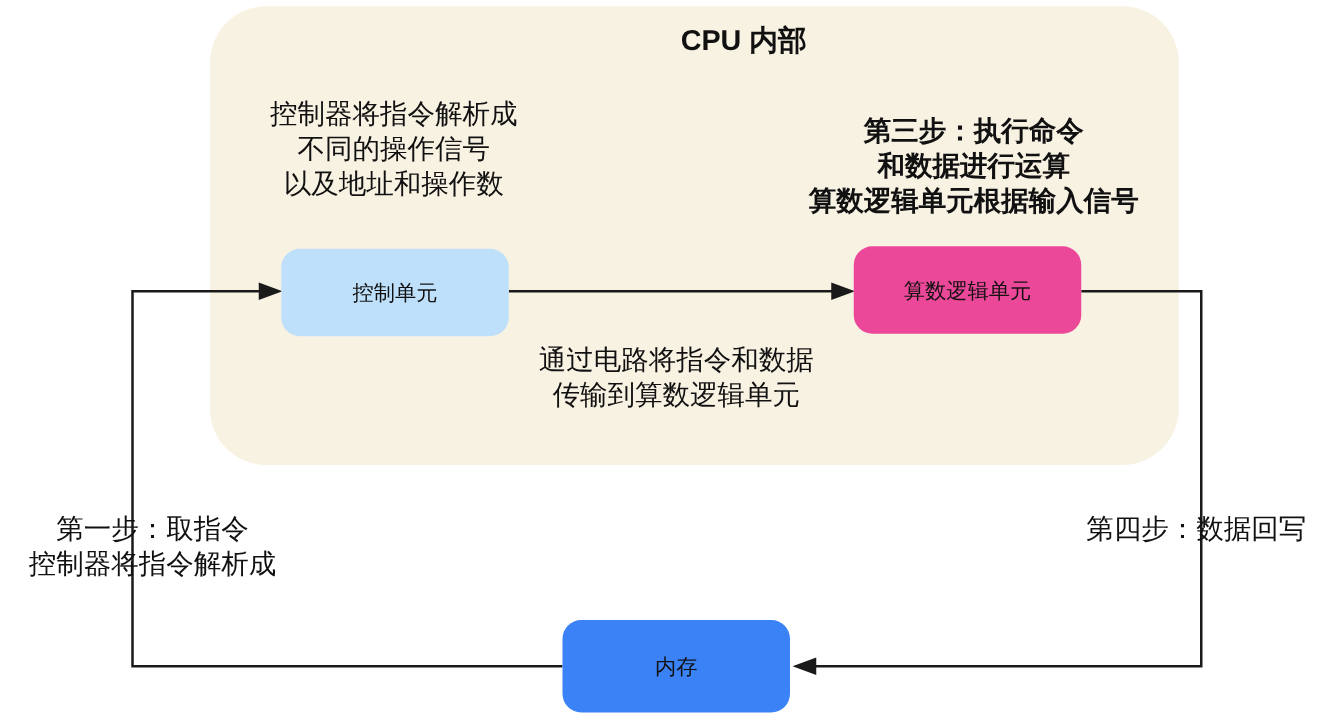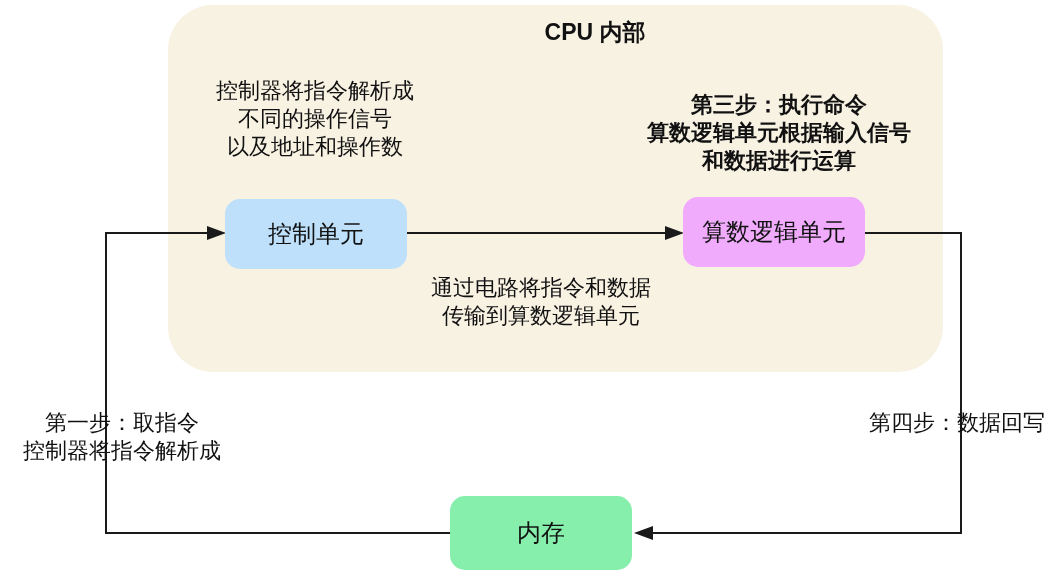--- a/index.html
+++ b/index.html
@@ -49,21 +49,21 @@
   .note-step1 { left: 122px; top: 409px; }
   .note-step4 { left: 957px; top: 409px; }
   .node {
     position: absolute;
     width: 182px;
     height: 70px;
     border-radius: 15px;
     display: flex;
     align-items: center;
     justify-content: center;
-    font-size: 24px;
+    font-size: 17px;
     color: #111111;
   }
   .node-control { left: 225px; top: 199px; background: #BEE0FA; }
   .node-alu     { left: 683px; top: 197px; background: #FBD0D6; }
   .node-memory  { left: 450px; top: 496px; height: 74px; background: #FFC98C; }
   svg.wires {
     position: absolute;
     left: 0;
     top: 0;
     width: 1056px;
@@ -101,43 +101,43 @@
   <div class="diagram-title">CPU 内部</div>
 
   <div class="note note-step2">
     <div>控制器将指令解析成</div>
     <div>不同的操作信号</div>
     <div>以及地址和操作数</div>
   </div>
 
   <div class="note note-step3">
     <div>第三步：执行命令</div>
+    <div>和数据进行运算</div>
     <div>算数逻辑单元根据输入信号</div>
-    <div>和数据进行运算</div>
   </div>
 
   <div class="note note-bus">
     <div>通过电路将指令和数据</div>
     <div>传输到算数逻辑单元</div>
   </div>
 
   <div class="note note-step1">
     <div>第一步：取指令</div>
     <div>控制器将指令解析成</div>
   </div>
 
   <div class="note note-step4">
     <div>第四步：数据回写</div>
   </div>
 
   <div class="node node-control" style="background-color: rgb(190, 224, 250);">
     <span>控制单元</span>
   </div>
 
-  <div class="node node-alu" style="background-color: #f0abfc;">
+  <div class="node node-alu" style="background-color: #ec4899;">
     <span>算数逻辑单元</span>
   </div>
 
-  <div class="node node-memory" style="background-color: #86efac;">
+  <div class="node node-memory" style="background-color: #3b82f6;">
     <span>内存</span>
   </div>
 
 </div>
 
 </body></html>

